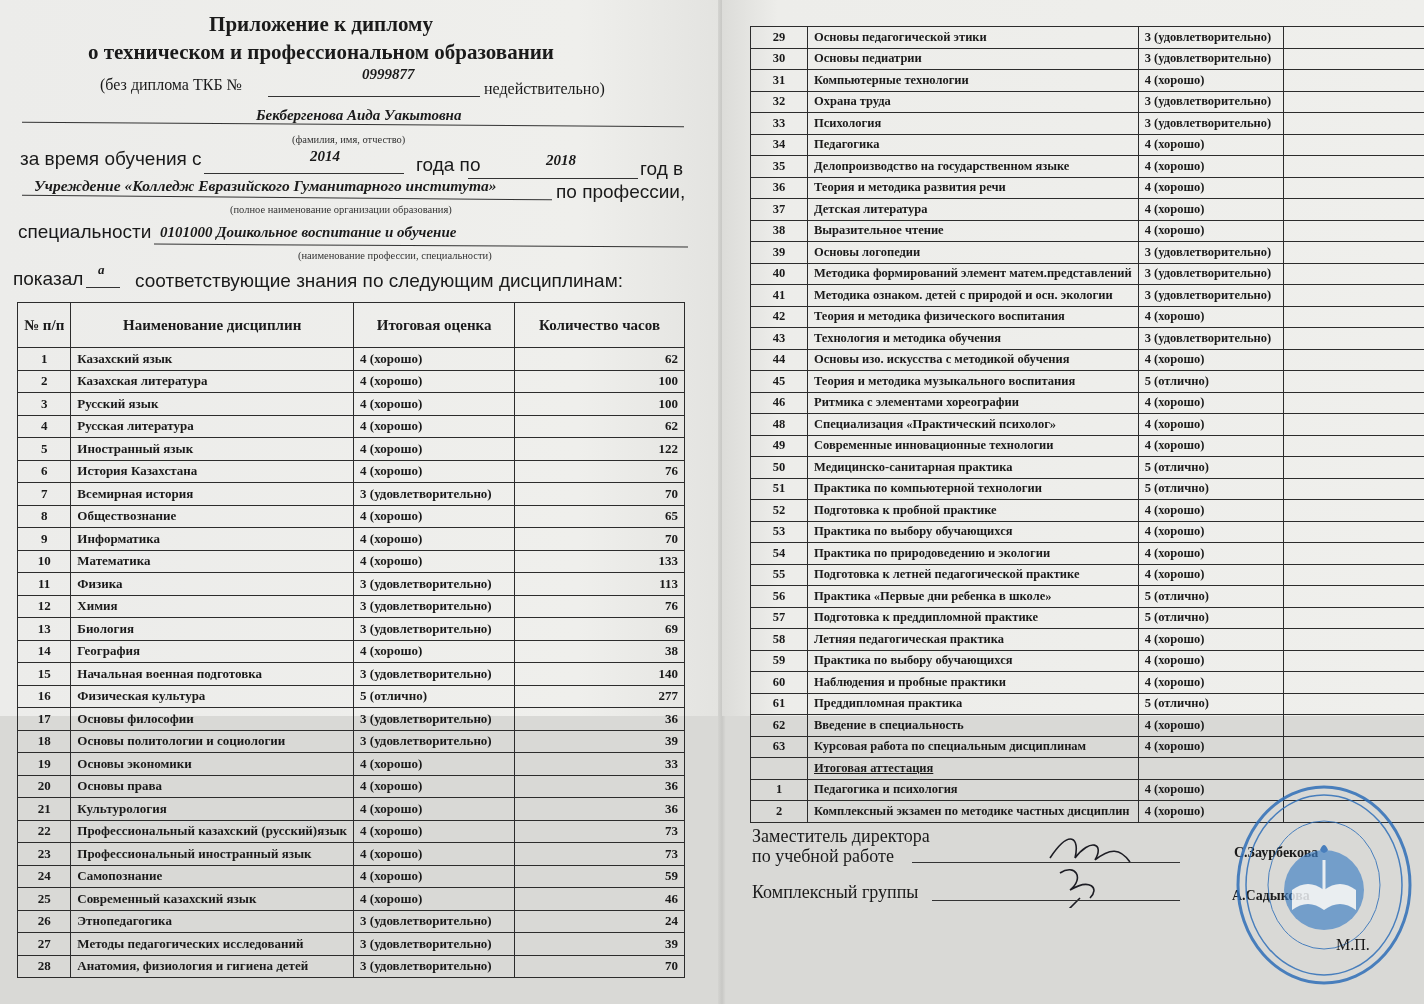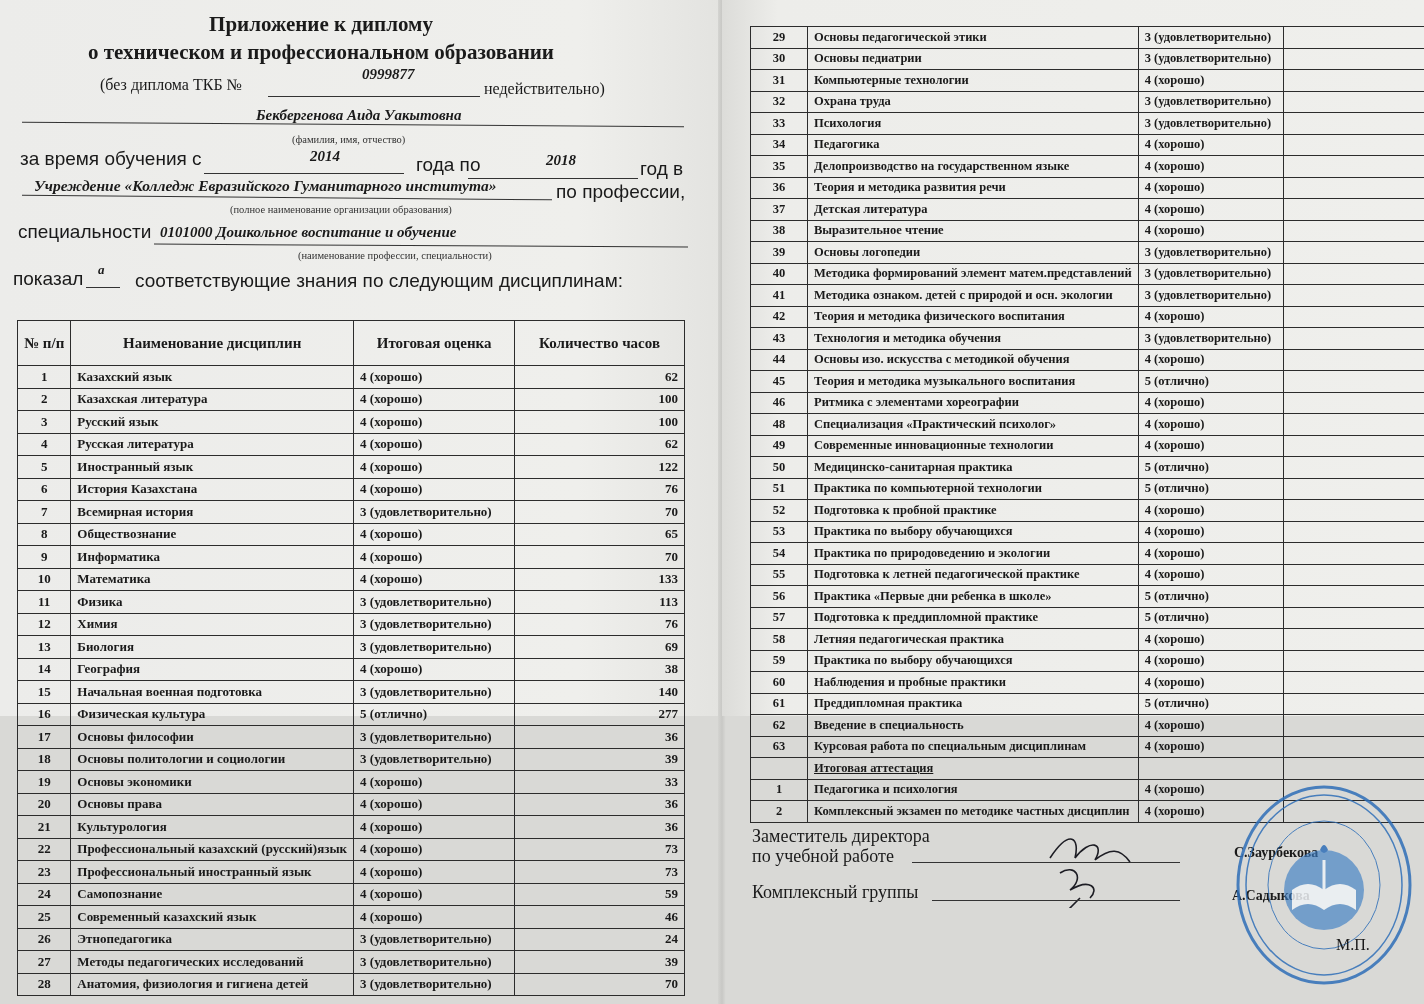--- a/index.html
+++ b/index.html
@@ -25,21 +25,21 @@
   .hint { position:absolute; font-size:10.5px; color:#333; }
   .big { font-size:19px; font-family:"Liberation Sans", sans-serif; }
 
   table.grid { position:absolute; border-collapse:collapse; font-weight:bold; font-size:13px; }
   table.grid td, table.grid th { border:1.3px solid #2c2c2c; padding:0 6px; white-space:nowrap; }
   table.grid th { font-size:15px; font-weight:bold; height:44px; }
   td.num { text-align:center; width:28px; }
   td.grade { padding-left:14px; }
   td.hours { text-align:right; padding-right:60px; }
 
-  #left-table { left:17px; top:320px; width:668px;border-radius:16px; }
+  #left-table { left:17px; top:302px; width:668px;border-radius:16px; }
   #left-table td { height:21.5px; }
   #left-table .c1 { width:38px; }
   #left-table .c2 { width:264px; }
   #left-table .c3 { width:148px; }
   #right-table { left:750px; top:26px; width:777px; }
   #right-table td { height:20.5px; font-size:12.5px; }
   #right-table .c1 { width:44px; }
   #right-table .c2 { width:236px; }
   #right-table .c3 { width:132px; }
   td.section { text-decoration:underline; }

